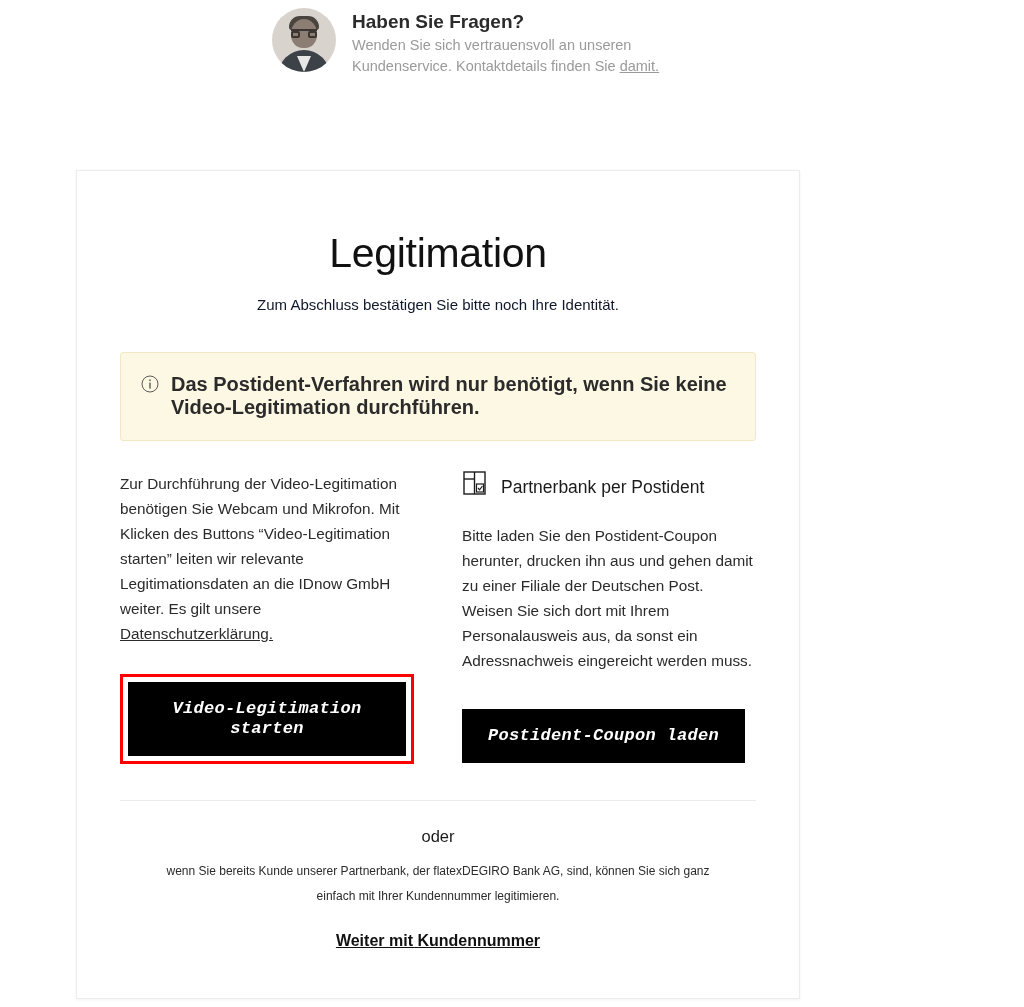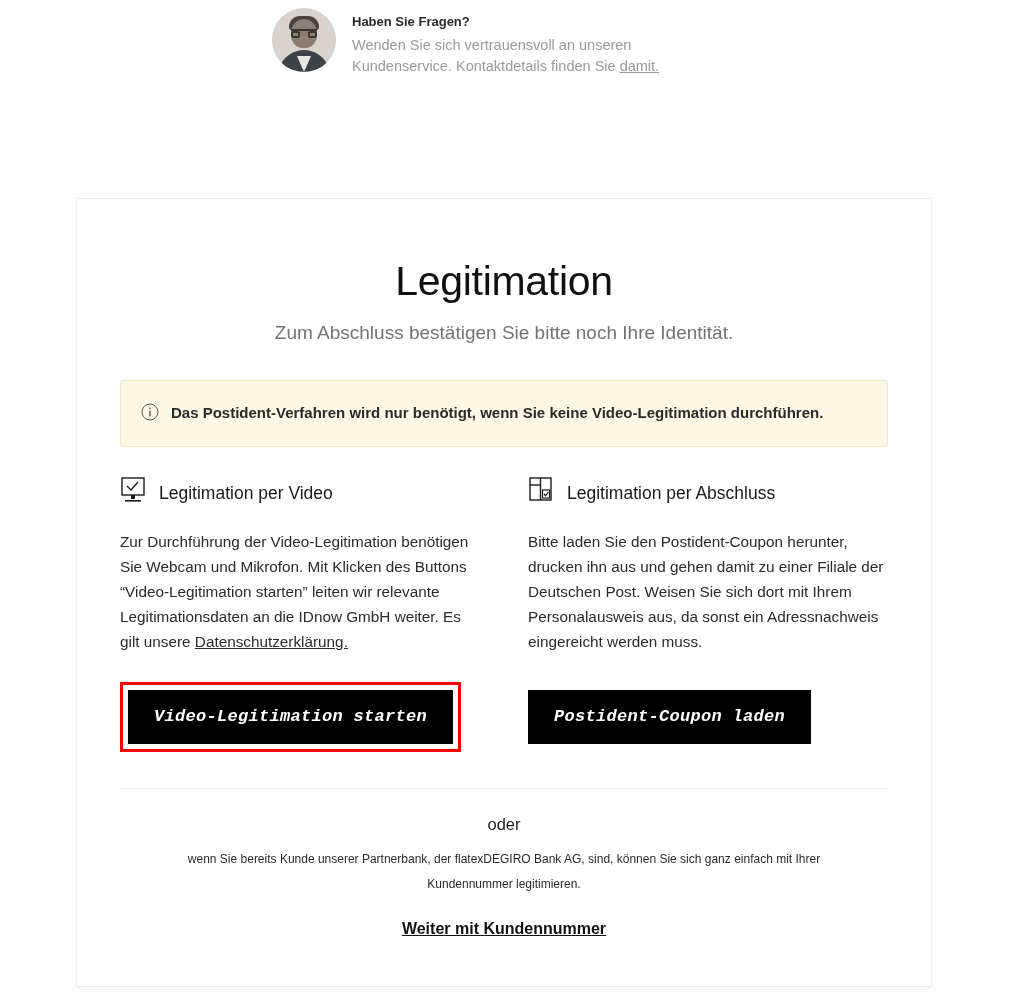--- a/index.html
+++ b/index.html
@@ -92,21 +92,21 @@
     width: 14px;
     height: 16px;
     background: #e8e8e8;
     clip-path: polygon(50% 100%, 0 0, 100% 0);
   }
 
   .help-text {
     padding-top: 4px;
   }
   .help-title {
-    font-size: 13px;
+    font-size: 19px;
     font-weight: bold;
     color: #2b2b2b;
     line-height: 20px;
     margin-bottom: 3px;
   }
   .help-body {
     font-size: 14.5px;
     color: #9a9a9a;
     line-height: 21px;
     max-width: 320px;
@@ -114,42 +114,41 @@
   .help-body a {
     color: #9a9a9a;
     text-decoration: underline;
   }
 
   
   .card {
     position: absolute;
     left: 76px;
     top: 170px;
-    width: 856px;
+    width: 724px;
     background: #ffffff;
     border: 1px solid #ececec;
     box-shadow: 0 1px 3px rgba(0,0,0,0.05);
     box-sizing: border-box;
     padding: 0 40px 48px 40px;
-    margin-top: 28px;
   }
 
   .page-title {
     text-align: center;
     font-size: 41px;
     font-weight: normal;
     color: #111111;
     letter-spacing: -0.3px;
     margin: 58px 0 0 0;
     line-height: 48px;
   }
   .page-subtitle {
     text-align: center;
-    font-size: 19px;
-    color: #737373;
+    font-size: 15px;
+    color: #0f172a;
     margin: 16px 0 0 0;
     line-height: 24px;
   }
 
   
   .info-banner {
     margin: 35px 3px 0 3px;
     background: #fdf8e3;
     border: 1px solid #f2e9c4;
     border-radius: 3px;
@@ -157,21 +156,21 @@
     align-items: flex-start;
     gap: 12px;
     padding: 20px 22px 21px 20px;
     box-sizing: border-box;
   }
   .info-icon {
     flex: 0 0 18px;
     margin-top: 2px;
   }
   .info-banner .text {
-    font-size: 15px;
+    font-size: 20px;
     font-weight: bold;
     color: #2b2b2b;
     line-height: 23px;
   }
 
   
   .columns {
     display: flex;
     gap: 48px;
     margin-top: 30px;
@@ -285,49 +284,38 @@
         <rect x="8.3" y="7.6" width="1.4" height="6" fill="#5a5a5a"></rect>
         <rect x="8.3" y="4.4" width="1.4" height="1.7" fill="#5a5a5a"></rect>
       </svg>
     </span>
     <span class="text">Das Postident-Verfahren wird nur benötigt, wenn Sie keine Video-Legitimation durchführen.</span>
   </div>
 
   <div class="columns">
 
     <div class="col">
-      <div class="col-head">
-        <span>
-          <svg width="26" height="28" viewBox="0 0 26 28">
-            <rect x="2" y="1" width="22" height="17" fill="none" stroke="#1b1b1b" stroke-width="1.4"></rect>
-            <polyline points="7,9 11,13 18,5" fill="none" stroke="#1b1b1b" stroke-width="1.4"></polyline>
-            <rect x="11" y="18" width="4" height="4" fill="#1b1b1b"></rect>
-            <rect x="5" y="23" width="16" height="1.6" fill="#1b1b1b"></rect>
-          </svg>
-        </span>
-        <span class="label">Legitimation per Video</span>
-      </div>
       <div class="col-text"><span>Zur Durchführung der Video-Legitimation benötigen Sie Webcam und Mikrofon. Mit Klicken des Buttons “Video-Legitimation starten” leiten wir relevante Legitimationsdaten an die IDnow GmbH weiter. Es gilt unsere </span><a href="#">Datenschutzerklärung.</a></div>
       <div class="btn-wrap-video">
         <button class="btn">Video-Legitimation starten</button>
       </div>
     </div>
 
     <div class="col">
       <div class="col-head">
         <span>
           <svg width="26" height="28" viewBox="0 0 26 28">
             <rect x="2" y="1" width="21" height="22" fill="none" stroke="#1b1b1b" stroke-width="1.4"></rect>
             <line x1="12.5" y1="1" x2="12.5" y2="23" stroke="#1b1b1b" stroke-width="1.4"></line>
             <line x1="2" y1="8" x2="12.5" y2="8" stroke="#1b1b1b" stroke-width="1.4"></line>
             <rect x="14.5" y="13" width="7" height="8" fill="none" stroke="#1b1b1b" stroke-width="1.2"></rect>
             <polyline points="16,17 17.6,18.8 20.4,15" fill="none" stroke="#1b1b1b" stroke-width="1.2"></polyline>
           </svg>
         </span>
-        <span class="label">Legitimation per Abschluss</span>
+        <span class="label">Partnerbank per Postident</span>
       </div>
       <div class="col-text">Bitte laden Sie den Postident-Coupon herunter, drucken ihn aus und gehen damit zu einer Filiale der Deutschen Post. Weisen Sie sich dort mit Ihrem Personalausweis aus, da sonst ein Adressnachweis eingereicht werden muss.</div>
       <div class="btn-wrap-post">
         <button class="btn">Postident-Coupon laden</button>
       </div>
     </div>
 
   </div>
 
   <div class="divider"></div>

